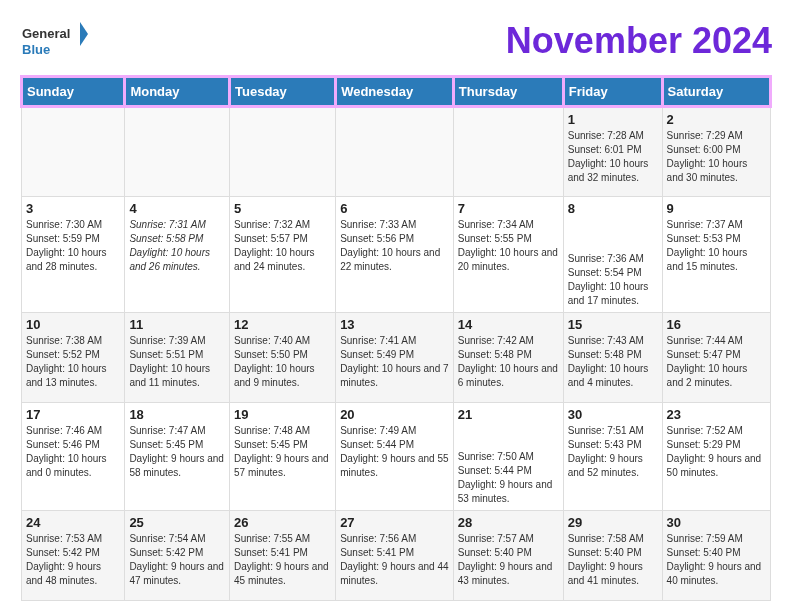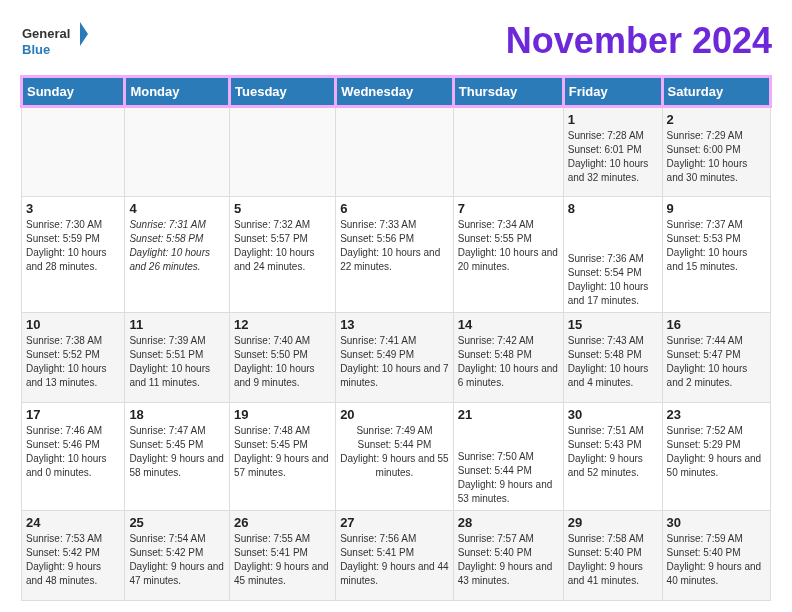--- a/index.html
+++ b/index.html
@@ -230,21 +230,21 @@
 Daylight: 9 hours and 58 minutes.</div>
         </td>
         <td>
           <span class="day-number">19</span>
           <div class="day-info" style="white-space: pre-line;">Sunrise: 7:48 AM
 Sunset: 5:45 PM
 Daylight: 9 hours and 57 minutes.</div>
         </td>
         <td>
           <span class="day-number">20</span>
-          <div class="day-info" style="white-space: pre-line; text-align: center;">Sunrise: 7:49 AM
+          <div class="day-info" style="white-space: pre-line;">Sunrise: 7:49 AM
 Sunset: 5:44 PM
 Daylight: 9 hours and 55 minutes.</div>
         </td>
         <td>
           <span class="day-number">21</span>
           <div class="day-info" style="white-space: pre-line; margin-top: 28px;">Sunrise: 7:50 AM
 Sunset: 5:44 PM
 Daylight: 9 hours and 53 minutes.</div>
         </td>
         <td>

